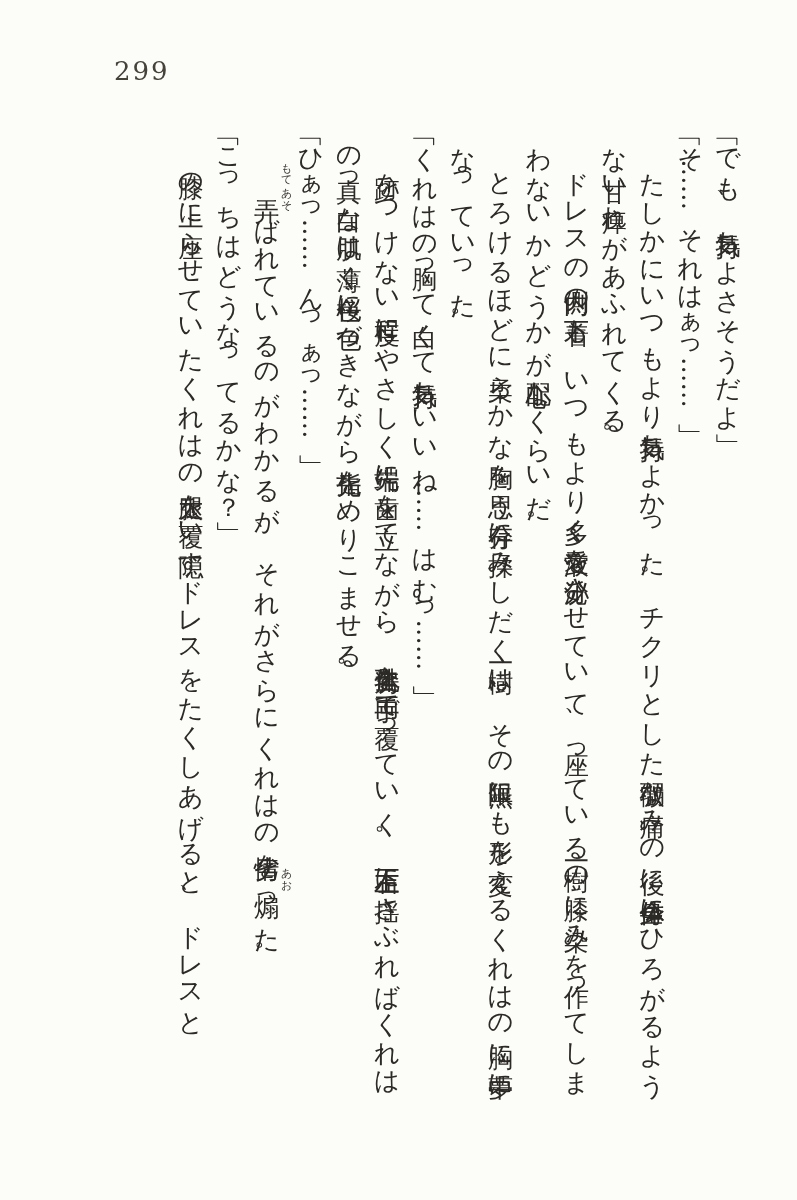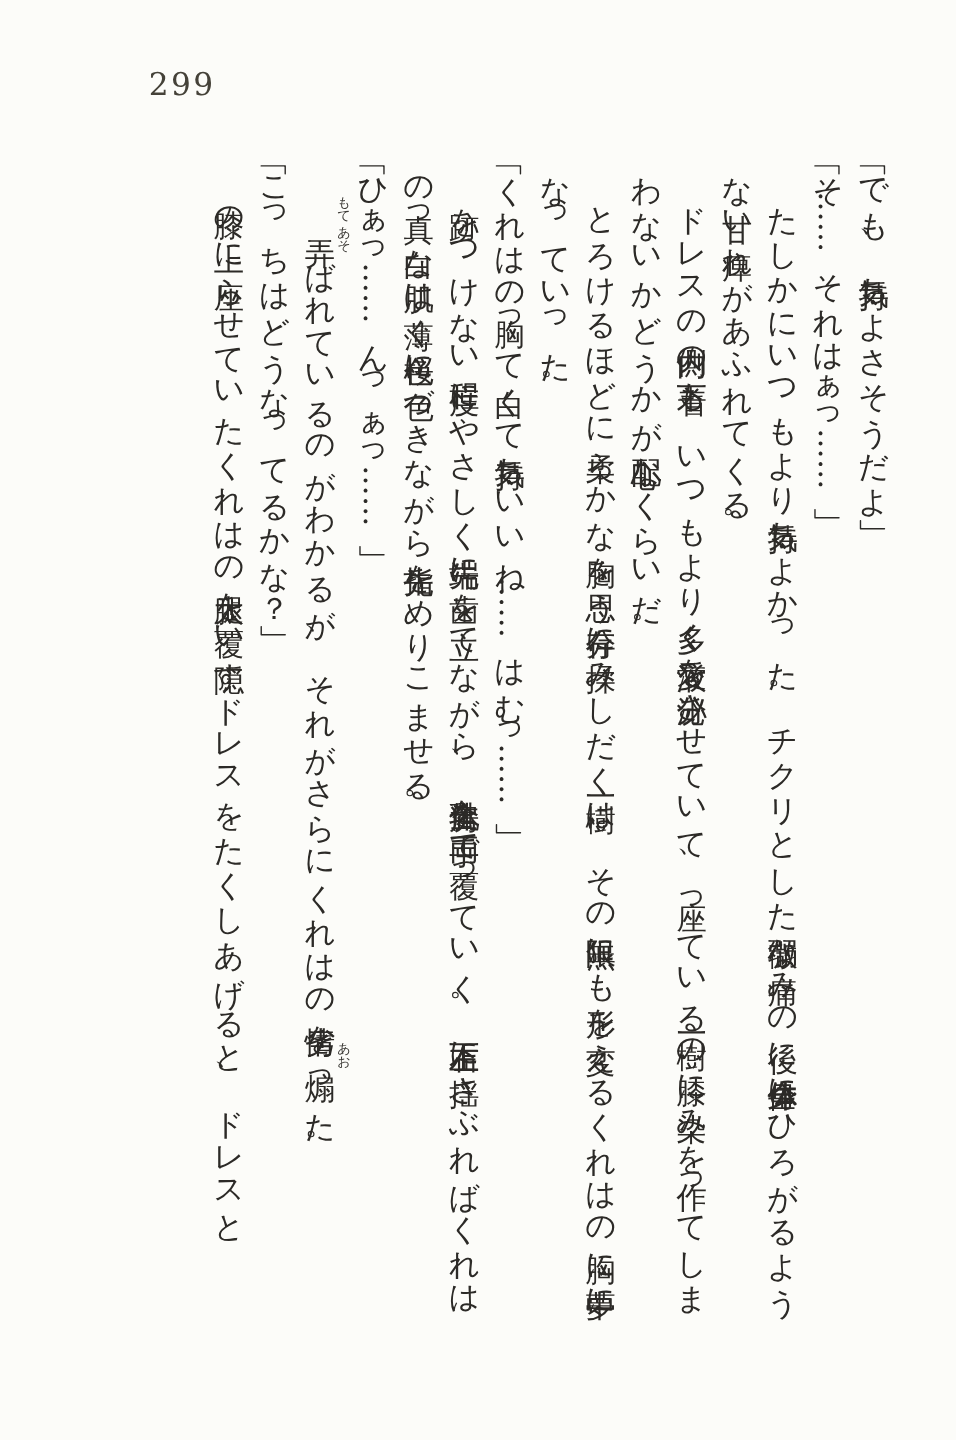--- a/index.html
+++ b/index.html
@@ -14,21 +14,21 @@
   }
   .book-page {
     position: relative;
     width: 797px;
     height: 1200px;
     background: #fcfcf9;
   }
   .page-number {
     position: absolute;
     top: 56px;
-    left: 124px;
+    left: 114px;
     font-size: 26px;
     letter-spacing: 2px;
     color: #454239;
     font-family: "DejaVu Serif", "Liberation Serif", serif;
   }
   .text-block {
     position: absolute;
     top: 130px;
     right: 50px;
     height: 966px;

